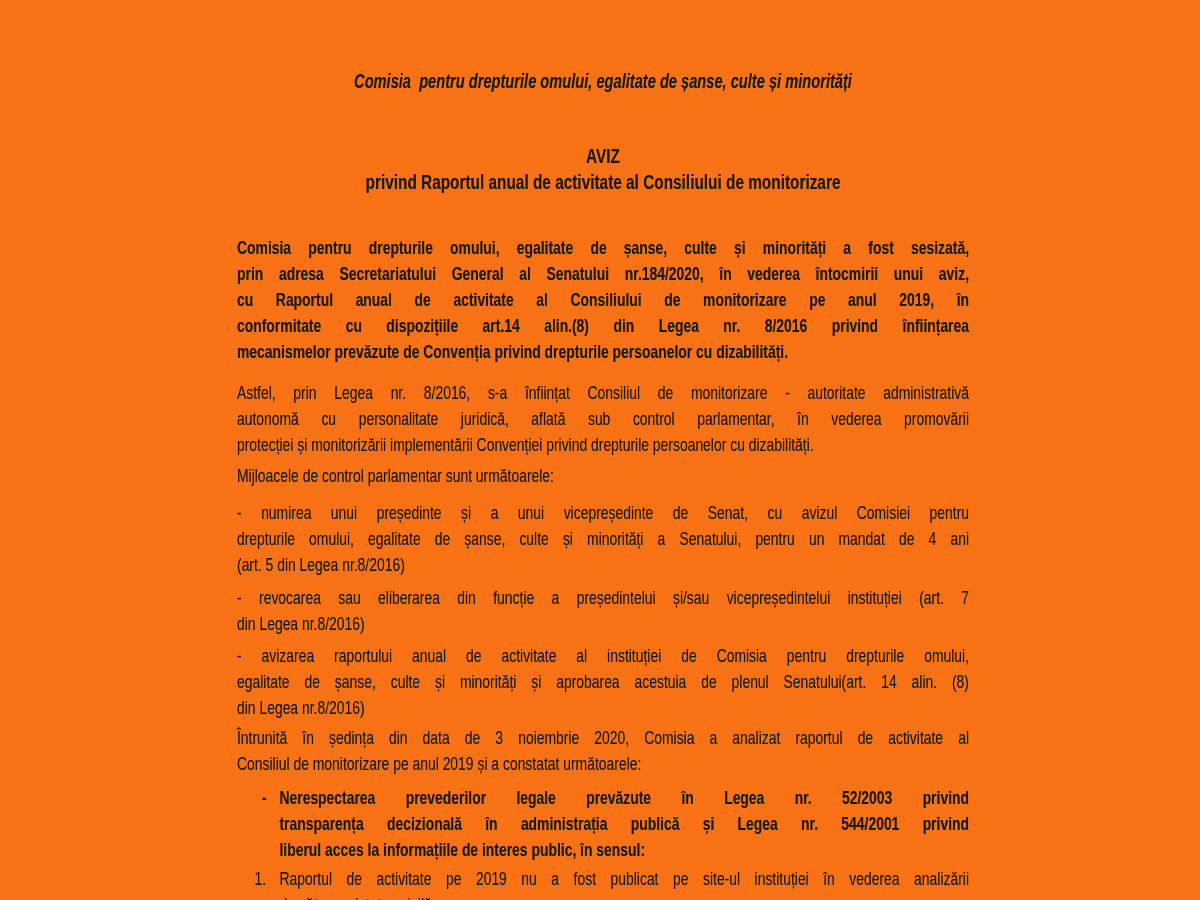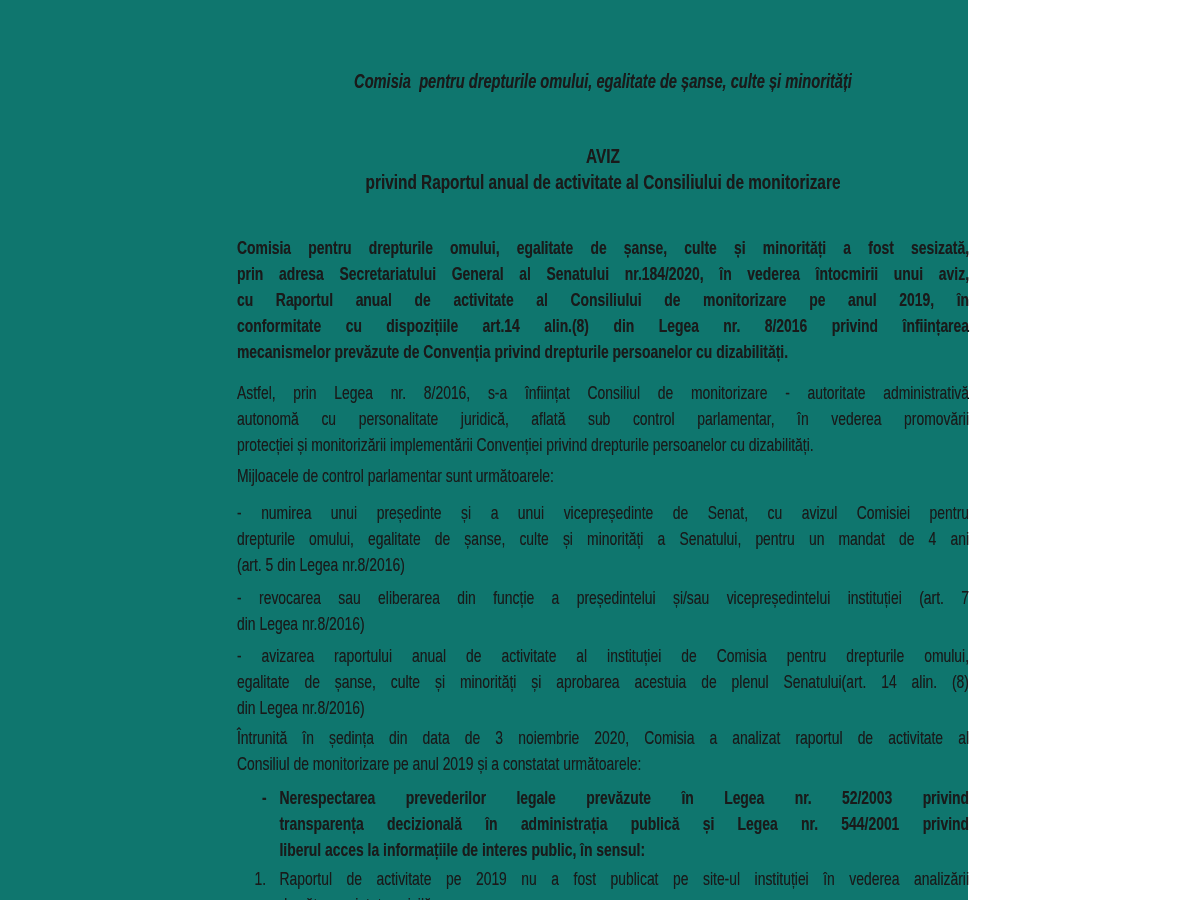--- a/index.html
+++ b/index.html
@@ -3,22 +3,22 @@
 <meta charset="utf-8">
 <style>
   html, body {
     margin: 0; padding: 0;
     width: 1200px; height: 900px;
     background: #ffffff;
     overflow: hidden;
   }
   .page {
     position: relative;
-    width: 968px; height: 900px;
-    background: #0f766e;
+    width: 1200px; height: 900px;
+    background: #f97316;
   }
   
   .content {
     position: absolute;
     left: 237px; top: 0;
     width: 1000px;
     padding-top: 68px;
     transform: scaleX(0.732);
     transform-origin: 0 0;
     font-family: "Liberation Sans", sans-serif;

